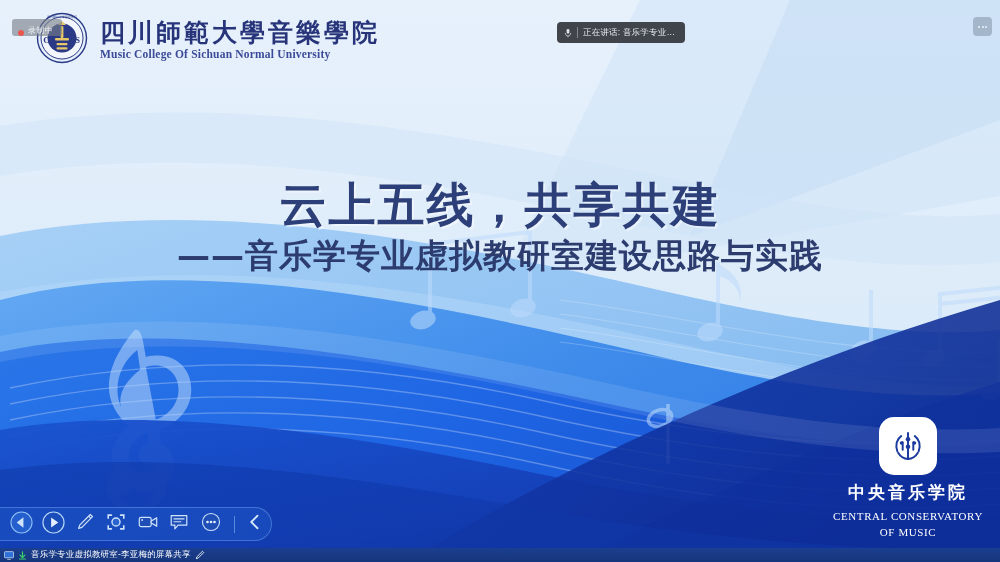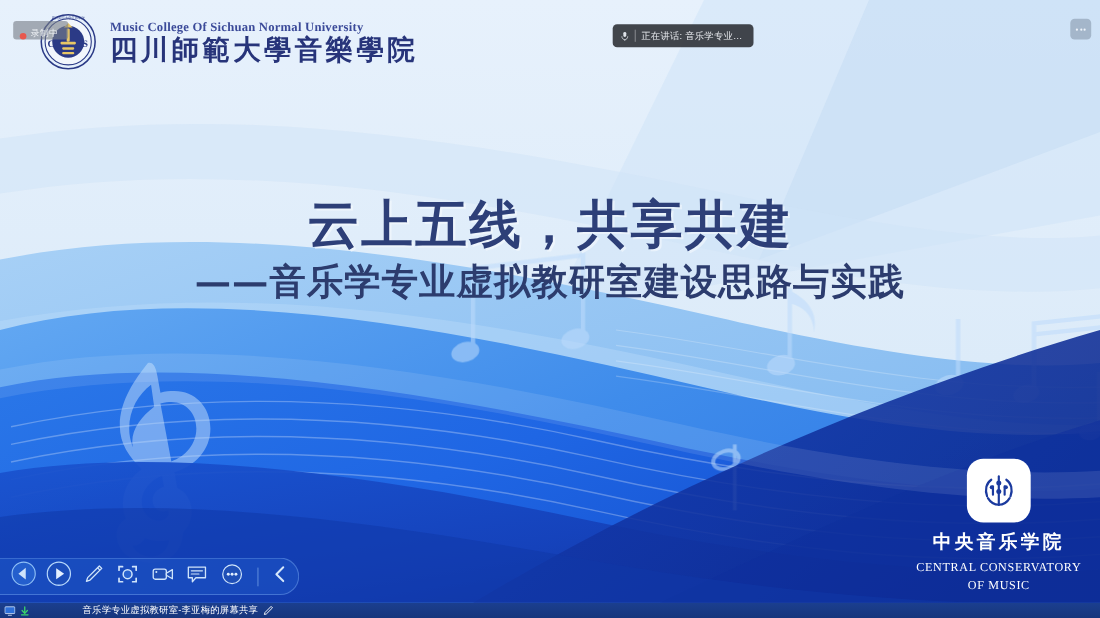--- a/index.html
+++ b/index.html
@@ -153,21 +153,21 @@
   #statusbar {
     position: absolute; left: 0; bottom: 0;
     width: 1000px; height: 14px;
     background: linear-gradient(180deg,#1b3f8f 0%, #16357c 100%);
     display: flex; align-items: center;
     padding-left: 4px; gap: 4px;
     z-index: 12;
   }
   #sb-text {
     font-size: 8.5px; color: #ffffff;
-    white-space: nowrap; letter-spacing: .2px; margin-left: 44px;
+    white-space: nowrap; letter-spacing: .2px;
   }
   .sb-ico { display:flex; align-items:center; }
 </style>
 </head>
 <body>
 
 <div id="app">
 
   <div id="slide">
 
@@ -313,22 +313,22 @@
           <g fill="#e8c766">
             <rect x="24.6" y="14" width="2.8" height="12" rx="1"></rect>
             <rect x="19" y="26" width="14" height="2.4" rx="1"></rect>
             <rect x="20.5" y="31" width="11" height="2.2" rx="1"></rect>
             <rect x="20.5" y="35.2" width="11" height="2.2" rx="1"></rect>
             <path d="M22,13 L26,9 L30,13 Z"></path>
           </g>
         </svg>
       </div>
       <div id="univ-names">
+        <div id="univ-cn">四川師範大學音樂學院</div>
         <div id="univ-en">Music College Of Sichuan Normal University</div>
-        <div id="univ-cn">四川師範大學音樂學院</div>
       </div>
     </div>
 
     <div id="ccom">
       <div id="ccom-mark">
         <svg viewBox="0 0 58 58" width="44" height="44">
           <g fill="none" stroke="#1b3a9e" stroke-width="2.6" stroke-linecap="round">
             <path d="M29,12 L29,46"></path>
             <path d="M20,16 C14,20 12,28 15,36"></path>
             <path d="M38,16 C44,20 46,28 43,36"></path>

